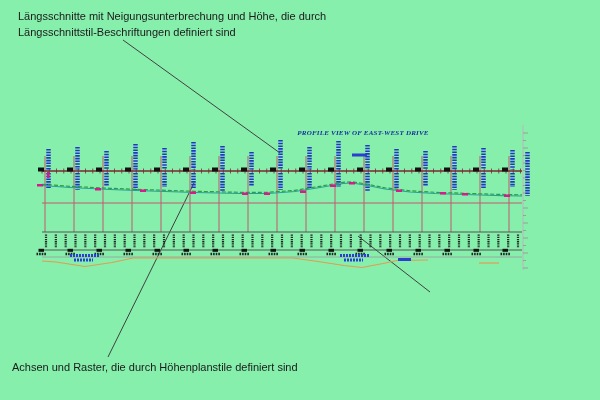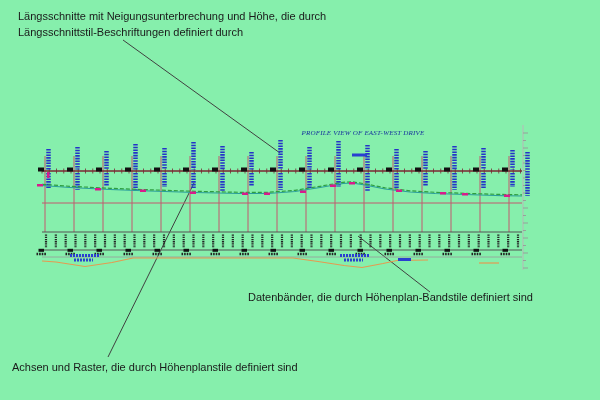--- a/index.html
+++ b/index.html
@@ -1,34 +1,33 @@
 <!DOCTYPE html>
 <html><head>
 <meta charset="utf-8">
 <style>
   html,body{margin:0;padding:0;background:#fff;}
   #page{position:relative;width:600px;height:400px;background:#86efac;overflow:hidden;
         font-family:"Liberation Sans",sans-serif;}
   .callout{position:absolute;color:#1a1a1a;font-size:11px;line-height:16px;white-space:nowrap;}
   #figure-svg{position:absolute;left:0;top:0;}
   #profile-title{position:absolute;left:292px;top:129px;width:142px;text-align:center;
-        font-family:"Liberation Serif",serif;font-style:italic;font-weight:normal;
+        font-family:"Liberation Serif",serif;font-style:italic;font-weight:bold;
         font-size:7px;letter-spacing:.2px;white-space:nowrap;}
 </style>
 </head>
 <body>
 
 <div id="page">
 
   <div class="callout" style="left:18px;top:8px;">
     <div>Längsschnitte mit Neigungsunterbrechung und Höhe, die durch</div>
-    <div>Längsschnittstil-Beschriftungen definiert durch</div>
+    <div>Längsschnittstil-Beschriftungen definiert sind</div>
   </div>
 
-  <div class="callout" style="left:248px;top:289px;">Datenbänder, die durch Höhenplan-Bandstile definiert sind</div>
 
   <div class="callout" style="left:12px;top:359px;">Achsen und Raster, die durch Höhenplanstile definiert sind</div>
 
   <svg id="figure-svg" width="600" height="400" viewBox="0 0 600 400">
       <g>
         <line x1="123" y1="40" x2="280" y2="153" stroke="#404040" stroke-width="1"></line>
         <line x1="194" y1="183" x2="108" y2="357" stroke="#404040" stroke-width="1"></line>
         <line x1="358" y1="236" x2="430" y2="292" stroke="#404040" stroke-width="1"></line>
       </g>
       <g>

